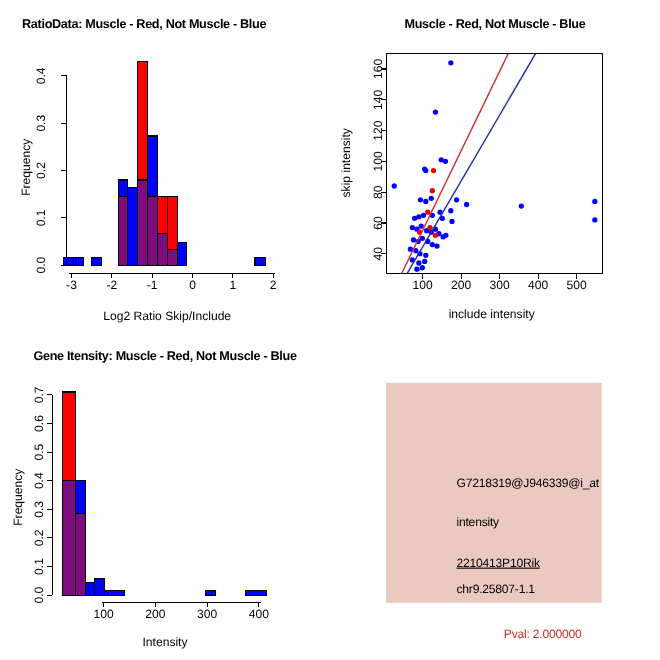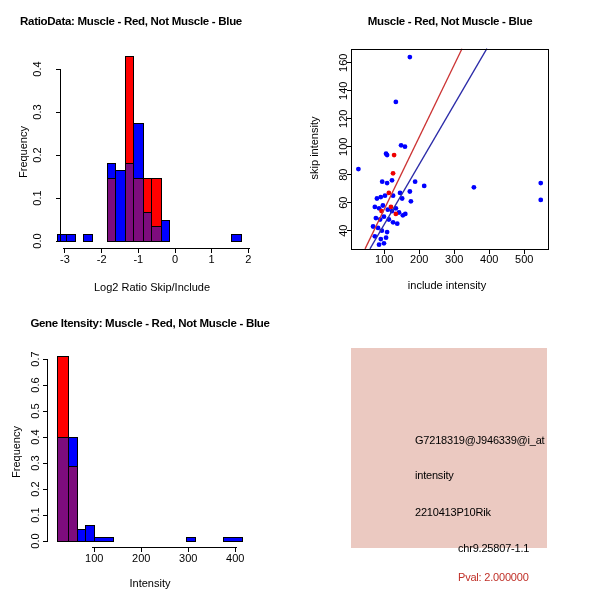--- a/index.html
+++ b/index.html
@@ -197,19 +197,19 @@
         <text x="150" y="27" text-anchor="middle" font-size="11.5" fill="#000" font-weight="bold" letter-spacing="-0.3px">Gene Itensity: Muscle - Red, Not Muscle - Blue</text>
         <text x="150" y="287" text-anchor="middle" font-size="11" fill="#000">Intensity</text>
         <text x="20" y="152" text-anchor="middle" font-size="11" fill="#000" transform="rotate(-90 20 152)">Frequency</text>
       </svg>
   </div>
 
   <div class="panel" id="panel-br">
     <div id="info-box" style="background: rgb(235, 201, 193);">
       <div class="info-line" style="top: 86px; color: rgb(0, 0, 0);">G7218319@J946339@i_at</div>
       <div class="info-line" style="top: 121px; color: rgb(0, 0, 0);">intensity</div>
-      <div class="info-line" style="top: 158px; color: rgb(0, 0, 0);">2210413P10Rik</div>
-      <div class="info-line" style="top: 194px; color: rgb(0, 0, 0); margin-left: 43px;">chr9.25807-1.1</div>
+      <div class="info-line" style="top: 158px; color: rgb(0, 0, 0); text-decoration: underline;">2210413P10Rik</div>
+      <div class="info-line" style="top: 182px; color: rgb(0, 0, 0);">chr9.25807-1.1</div>
       <div class="info-line" style="top: 223px; color: rgb(192, 48, 40); padding-left: 43px;">Pval: 2.000000</div>
     </div>
   </div>
 
 </div>
 
 </body></html>

